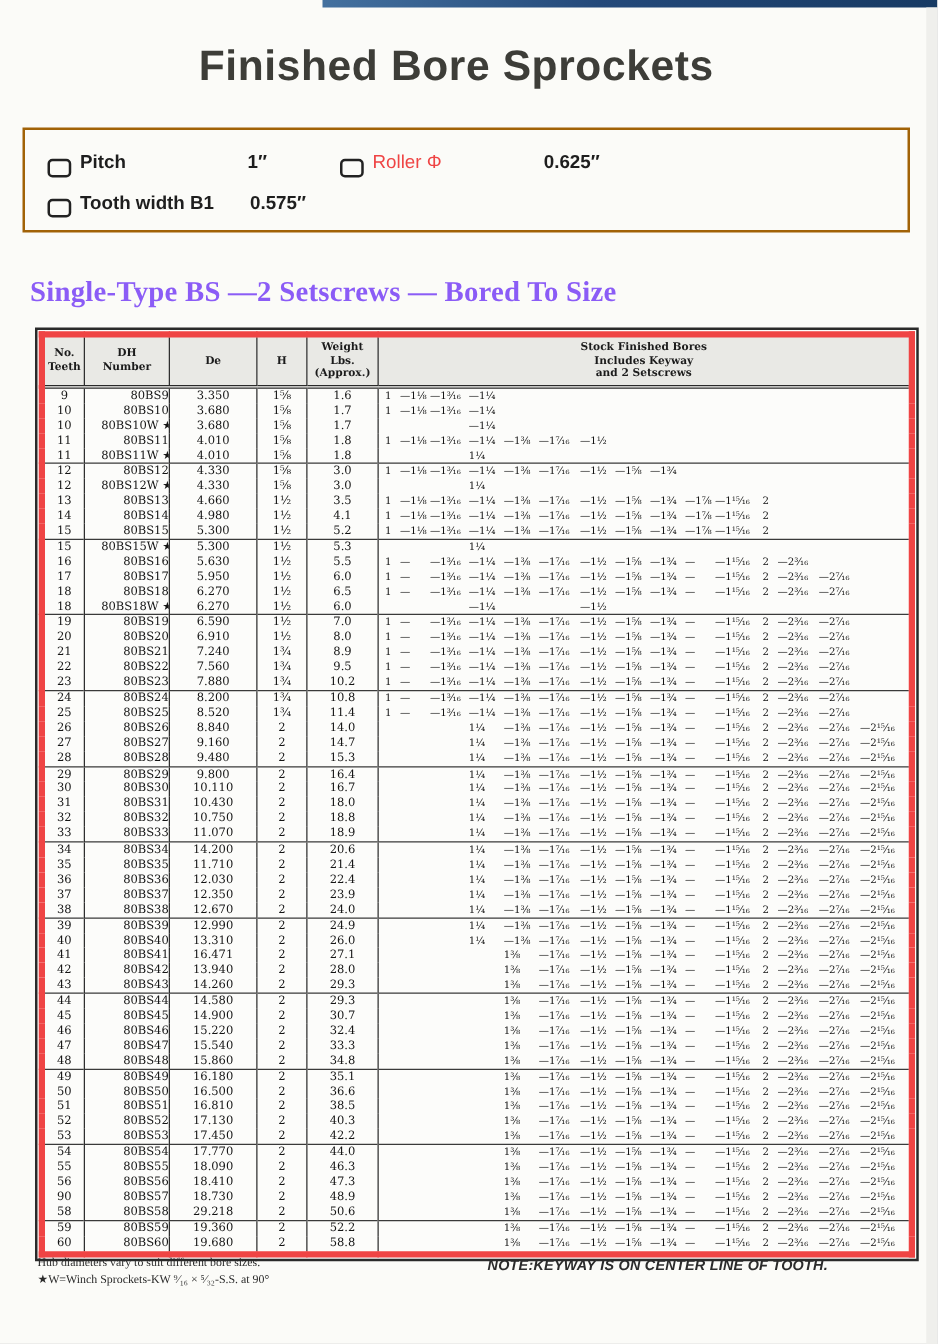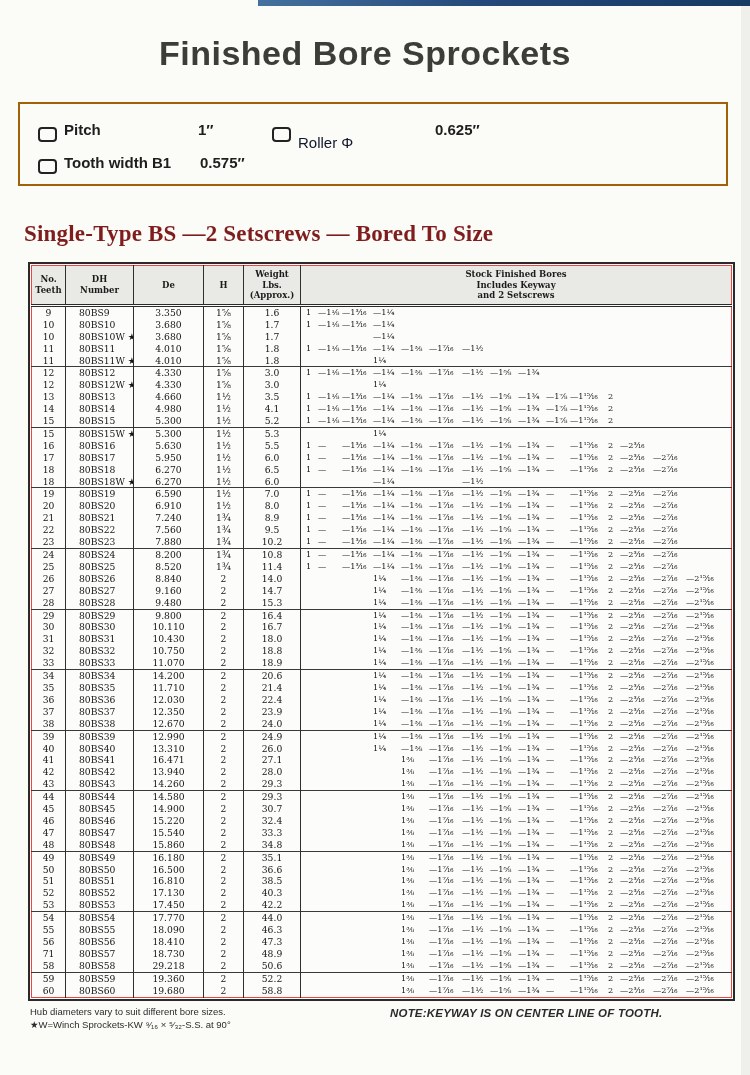--- a/index.html
+++ b/index.html
@@ -9,44 +9,44 @@
         background:linear-gradient(90deg,#44719f 0%,#24497a 45%,#173a63 100%);}
   .edge-strip{position:absolute;top:6px;right:0;width:9px;height:1069px;background:#efefec;}
   .page-title{position:absolute;top:34px;left:0;right:20px;text-align:center;
         font-size:34px;font-weight:bold;color:#3d3d38;letter-spacing:.5px;}
   .spec-box{position:absolute;left:18px;top:102px;width:706px;height:80px;border:2px solid #a16207;}
   .spec-box .cb{position:absolute;width:15px;height:11px;border:2px solid #222;border-radius:4px;background:transparent;}
   .cb1{left:18px;top:23px}.cb2{left:252px;top:23px}.cb3{left:18px;top:55px}
   .spec-label,.spec-value{position:absolute;font-size:15px;color:#1e1e1e;white-space:nowrap;}
   .b{font-weight:bold}
   .lab-pitch{left:44px;top:17px}.val-pitch{left:178px;top:17px}
-  .lab-roller{left:278px;top:30px;font-weight:normal;color:#0f172a}.val-roller{left:415px;top:17px}
+  .lab-roller{left:278px;top:17px;font-weight:normal;color:#ef4444}.val-roller{left:415px;top:17px}
   .lab-tooth{left:44px;top:50px}.val-tooth{left:180px;top:50px}
   .section-title{position:absolute;left:24px;top:221px;font-family:"Liberation Serif",serif;
-        font-weight:bold;font-size:23px;color:#7f1d1d;letter-spacing:.2px;white-space:nowrap;text-align:center;}
+        font-weight:bold;font-size:23px;color:#8b5cf6;letter-spacing:.2px;white-space:nowrap;text-align:center;}
   .table-wrap{position:absolute;left:28px;top:262px;width:707px;border:2px solid #2a2a2a;
         padding:1px;background:#fcfcfa;box-sizing:border-box;}
-  table{border-collapse:collapse;table-layout:fixed;width:100%;border:1px solid #ef4444;}
+  table{border-collapse:collapse;table-layout:fixed;width:100%;border:5px solid #ef4444;}
   col.c1{width:34px}col.c2{width:68px}col.c3{width:70px}col.c4{width:40px}col.c5{width:57px}
   th{background:#e9e9e5;font-family:"DejaVu Serif",serif;font-weight:bold;font-size:8.5px;
      line-height:1.25;padding:3px 0;white-space:pre-line;text-align:center;vertical-align:middle;
      border-bottom:3px double #2a2a2a;color:#1b1b1b;}
   th+th,td+td{border-left:1px solid #2f2f2f;}
   td{font-family:"DejaVu Serif",serif;font-size:9.2px;height:11.9px;line-height:11.9px;
      padding:0;text-align:center;color:#141414;white-space:nowrap;overflow:hidden;}
   tr.sep td{border-top:1px solid #3a3a3a;}
-  .c-dh{text-align:left;padding-left:13px;}
+  .c-dh{text-align:right;padding-left:13px;}
   .c-bores{text-align:left;padding-left:5px;font-size:8.2px;}
   .bslot{display:inline-block;vertical-align:top;}
   .bslot:nth-child(1){width:12px}.bslot:nth-child(2){width:24px}.bslot:nth-child(3){width:31px}
   .bslot:nth-child(4){width:28px}.bslot:nth-child(5){width:28px}.bslot:nth-child(6){width:33px}
   .bslot:nth-child(7){width:28px}.bslot:nth-child(8){width:28px}.bslot:nth-child(9){width:28px}
   .bslot:nth-child(10){width:24px}.bslot:nth-child(11){width:38px}.bslot:nth-child(12){width:12px}
   .bslot:nth-child(13){width:33px}.bslot:nth-child(14){width:33px}.bslot:nth-child(15){width:38px}
-  .foot-left{position:absolute;left:30px;top:1005px;font-family:Liberation Sans, sans-serif;
+  .foot-left{position:absolute;left:30px;top:1005px;font-family:Liberation Serif, serif;
         font-size:9.5px;line-height:13px;color:#2b2b2b;}
   .foot-right{position:absolute;left:390px;top:1007px;font-size:11.5px;font-weight:bold;
         letter-spacing:.2px;color:#2b2b2b;white-space:nowrap;font-style:italic;}
 </style>
 </head>
 <body>
 
 <div class="page">
   <div class="accent-bar"></div>
   <div class="edge-strip"></div>
@@ -512,21 +512,21 @@
           </tr>
           <tr>
             <td class="c-teeth">56</td>
             <td class="c-dh">80BS56</td>
             <td class="c-de">18.410</td>
             <td class="c-h">2</td>
             <td class="c-wt">47.3</td>
             <td class="c-bores"><span class="bslot"></span><span class="bslot"></span><span class="bslot"></span><span class="bslot"></span><span class="bslot">1⅜</span><span class="bslot">—1⁷⁄₁₆</span><span class="bslot">—1½</span><span class="bslot">—1⅝</span><span class="bslot">—1¾</span><span class="bslot">—</span><span class="bslot">—1¹⁵⁄₁₆</span><span class="bslot">2</span><span class="bslot">—2³⁄₁₆</span><span class="bslot">—2⁷⁄₁₆</span><span class="bslot">—2¹⁵⁄₁₆</span></td>
           </tr>
           <tr>
-            <td class="c-teeth">71</td>
+            <td class="c-teeth">90</td>
             <td class="c-dh">80BS57</td>
             <td class="c-de">18.730</td>
             <td class="c-h">2</td>
             <td class="c-wt">48.9</td>
             <td class="c-bores"><span class="bslot"></span><span class="bslot"></span><span class="bslot"></span><span class="bslot"></span><span class="bslot">1⅜</span><span class="bslot">—1⁷⁄₁₆</span><span class="bslot">—1½</span><span class="bslot">—1⅝</span><span class="bslot">—1¾</span><span class="bslot">—</span><span class="bslot">—1¹⁵⁄₁₆</span><span class="bslot">2</span><span class="bslot">—2³⁄₁₆</span><span class="bslot">—2⁷⁄₁₆</span><span class="bslot">—2¹⁵⁄₁₆</span></td>
           </tr>
           <tr>
             <td class="c-teeth">58</td>
             <td class="c-dh">80BS58</td>
             <td class="c-de">29.218</td>

